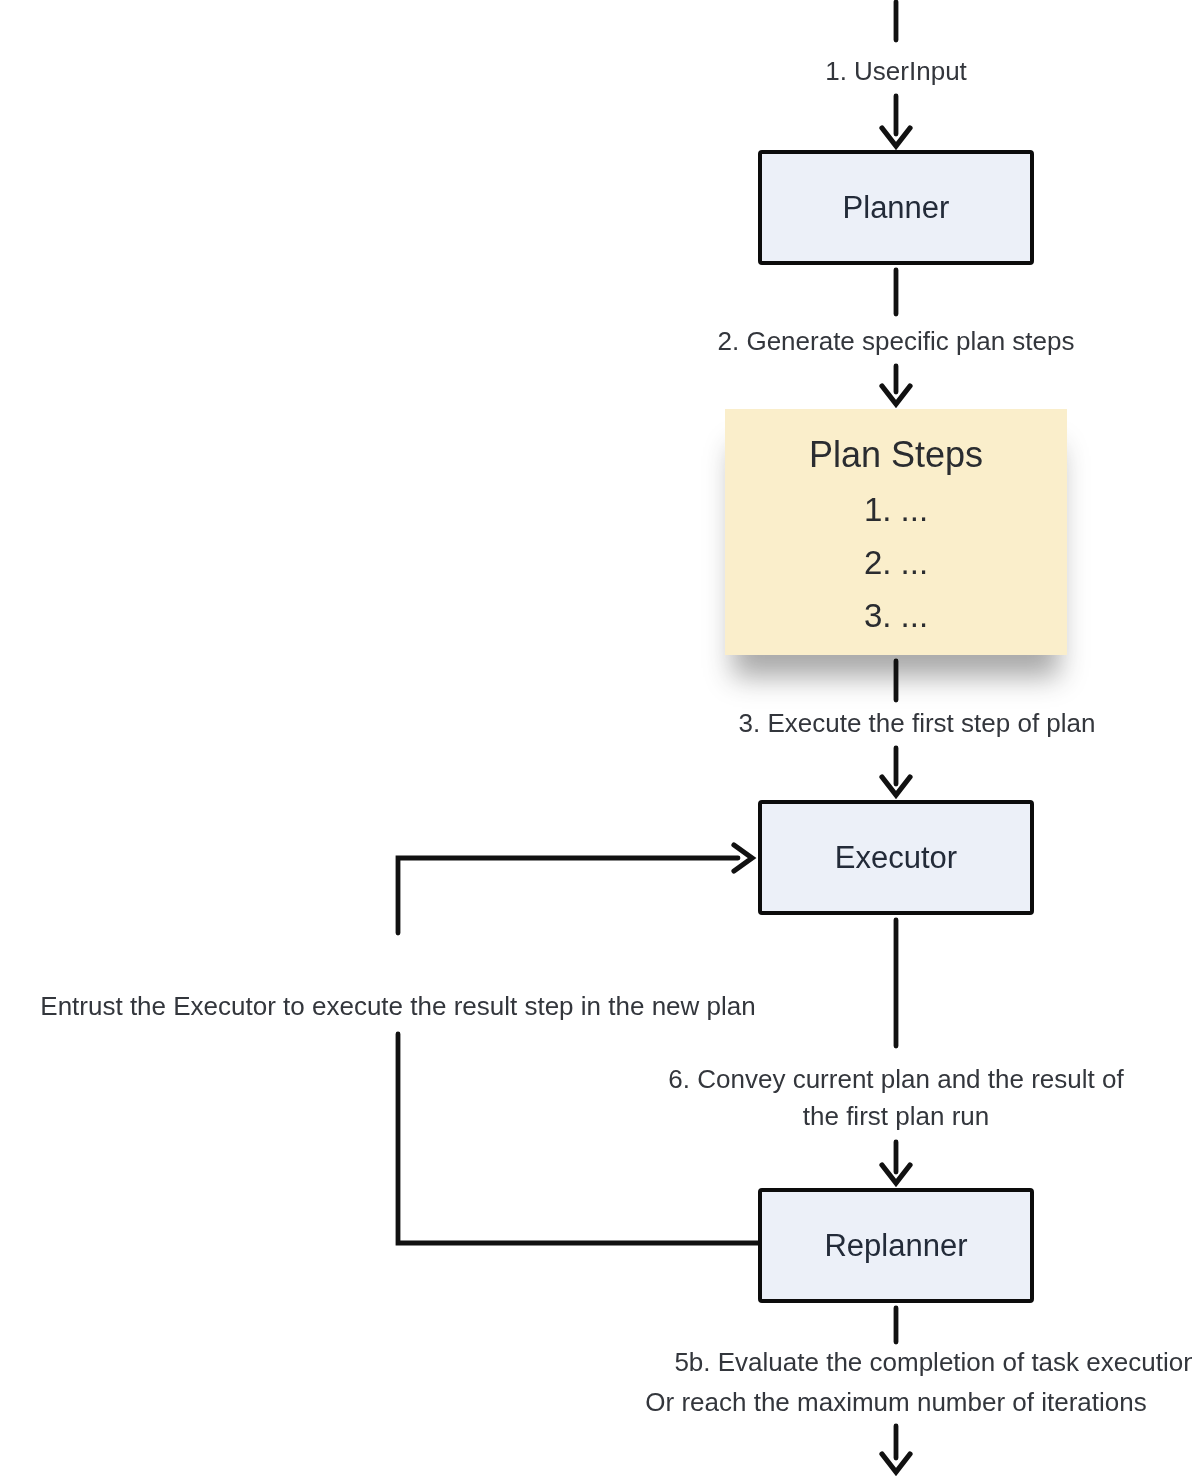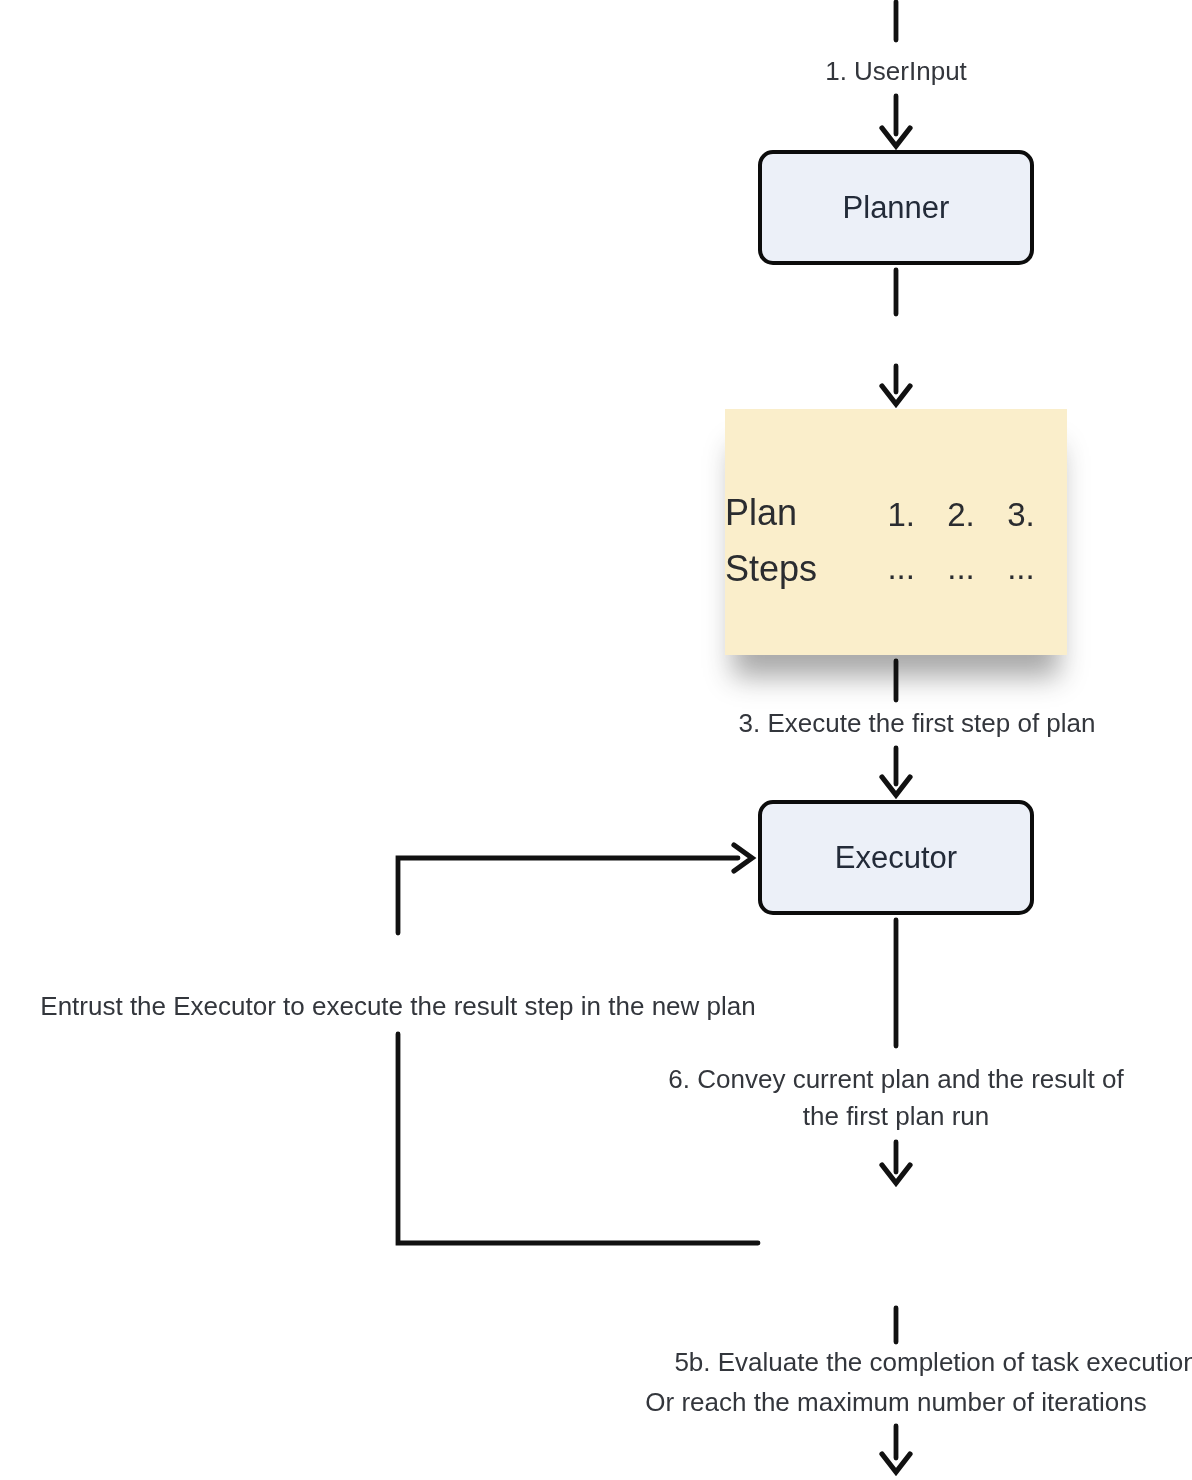--- a/index.html
+++ b/index.html
@@ -25,37 +25,37 @@
   .connectors {
     position: absolute; left: 0; top: 0;
     width: 1192px; height: 1480px;
     z-index: 1;
   }
   .node {
     position: absolute;
     width: 276px; height: 115px;
     background: var(--node-fill);
     border: 4px solid var(--node-border);
-    border-radius: 15px;
+    border-radius: 4px;
     display: flex; align-items: center; justify-content: center;
     z-index: 2;
     font-size: 31px;
     color: var(--node-text);
   }
   .node-planner   { left: 758px; top: 150px; }
   .node-executor  { left: 758px; top: 800px; }
   .node-replanner { left: 758px; top: 1188px; }
   .plan-box {
     position: absolute;
     left: 725px; top: 409px;
     width: 342px; height: 246px;
     background: var(--plan-fill);
     box-shadow: 0 30px 26px -8px rgba(40, 40, 40, 0.40);
     z-index: 0;
-    display: flex; flex-direction: row; align-items: center;
+    display: flex; flex-direction: column; align-items: center;
     padding-top: 18px;
     color: var(--plan-text);
   }
   .plan-title { font-size: 36px; line-height: 56px; }
   .plan-item  { font-size: 33px; line-height: 53px; }
   .edge-label {
     position: absolute;
     transform: translate(-50%, -50%);
     white-space: nowrap;
     font-size: 26px;
@@ -105,23 +105,27 @@
     <div class="plan-title">Plan Steps</div>
     <div class="plan-item">1. ...</div>
     <div class="plan-item">2. ...</div>
     <div class="plan-item">3. ...</div>
   </div>
 
   <div class="node node-executor">
     <span>Executor</span>
   </div>
 
+  <div class="node node-replanner">
+    <span>Replanner</span>
+  </div>
 
   <div class="edge-label" style="left:896px; top:71px">1. UserInput</div>
 
+  <div class="edge-label" style="left:896px; top:341px">2. Generate specific plan steps</div>
 
   <div class="edge-label" style="left:917px; top:723px">3. Execute the first step of plan</div>
 
   <div class="edge-label" style="left:896px; top:1079px">6. Convey current plan and the result of</div>
   <div class="edge-label" style="left:896px; top:1116px">the first plan run</div>
 
   <div class="edge-label" style="left:398px; top:1006px">Entrust the Executor to execute the result step in the new plan</div>
 
   <div class="edge-label" style="left:936px; top:1362px">5b. Evaluate the completion of task execution</div>
   <div class="edge-label" style="left:896px; top:1402px">Or reach the maximum number of iterations</div>

